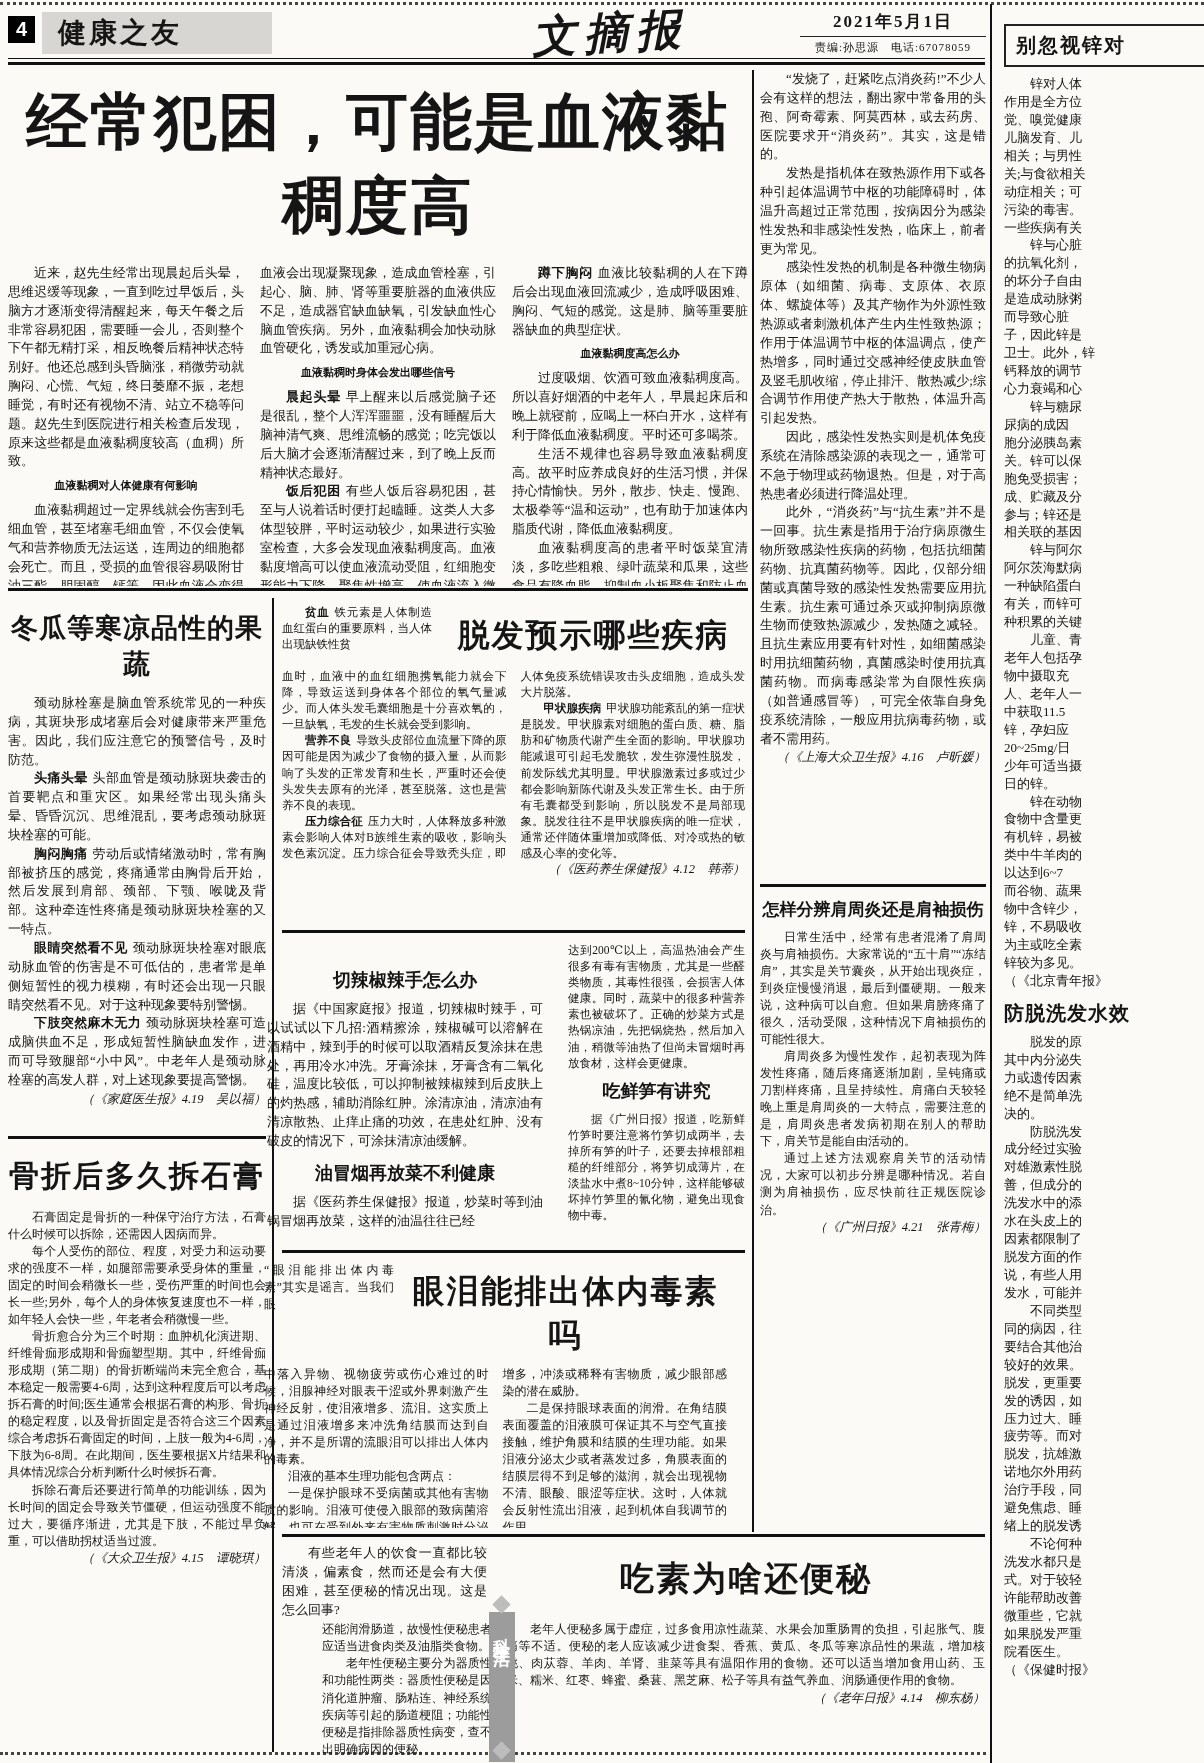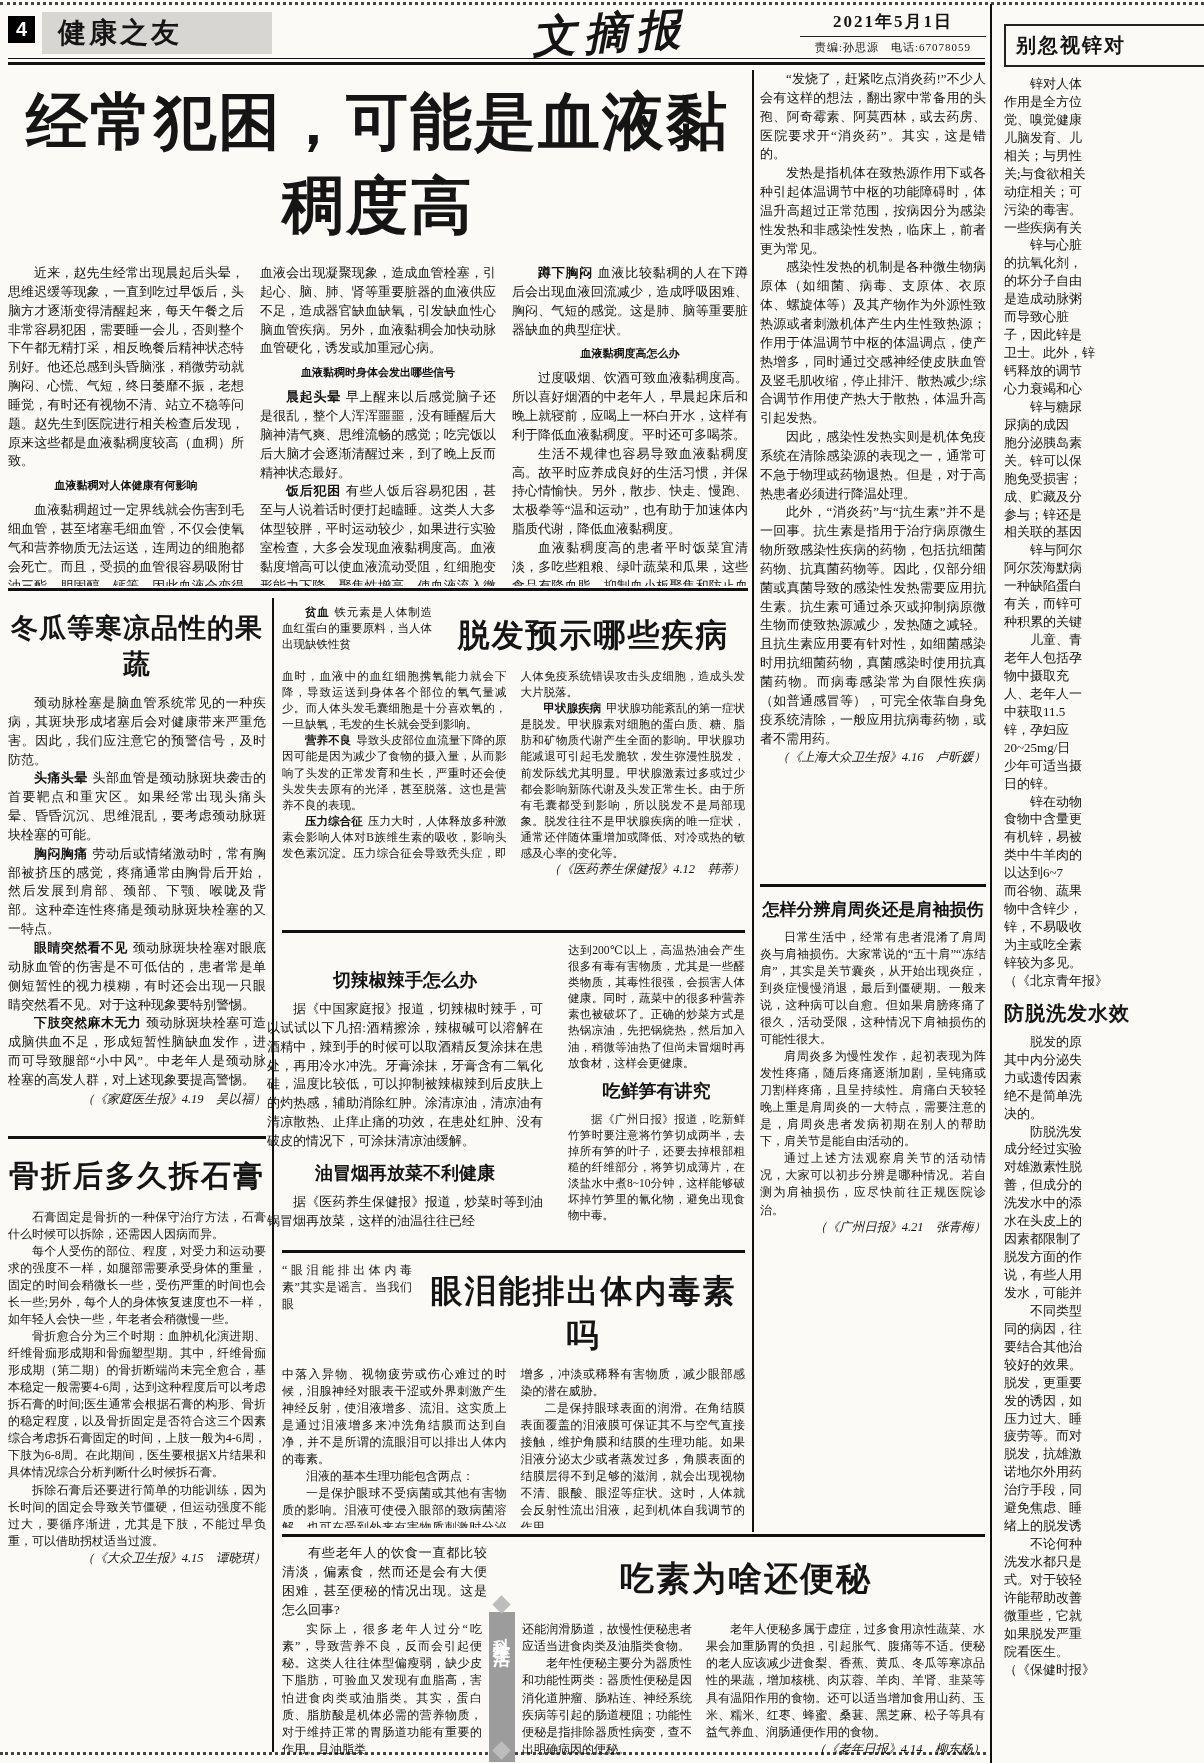--- a/index.html
+++ b/index.html
@@ -152,21 +152,21 @@
     <div class="bt f115">
       <p style="text-indent:0;">达到200℃以上，高温热油会产生很多有毒有害物质，尤其是一些醛类物质，其毒性很强，会损害人体健康。同时，蔬菜中的很多种营养素也被破坏了。正确的炒菜方式是热锅凉油，先把锅烧热，然后加入油，稍微等油热了但尚未冒烟时再放食材，这样会更健康。</p>
     </div>
     <h3 class="mh" style="margin-top:8px;">吃鲜笋有讲究</h3>
     <div class="bt f115">
       <p>据《广州日报》报道，吃新鲜竹笋时要注意将竹笋切成两半，去掉所有笋的叶子，还要去掉根部粗糙的纤维部分，将笋切成薄片，在淡盐水中煮8~10分钟，这样能够破坏掉竹笋里的氰化物，避免出现食物中毒。</p>
     </div>
   </section>
   <div class="hr" style="left:282px;top:1250px;width:463px;"></div>
 
-  <section class="art" style="left:282px;top:1260px;width:463px;height:268px;font-family:Liberation Serif, serif;">
+  <section class="art" style="left:264px;top:1260px;width:463px;height:268px;font-family:Liberation Serif, serif;">
     <div class="rowflex">
       <div class="introbox bt f12" style="width:130px;padding-top:2px;">
         <p style="text-indent:0;">“眼泪能排出体内毒素”其实是谣言。当我们眼</p>
       </div>
       <h2 class="h-big" style="flex:1;margin:10px 0 8px 10px;">眼泪能排出体内毒素吗</h2>
     </div>
     <div class="bt f12 c2">
       <p style="text-indent:0;">中落入异物、视物疲劳或伤心难过的时候，泪腺神经对眼表干涩或外界刺激产生神经反射，使泪液增多、流泪。这实质上是通过泪液增多来冲洗角结膜而达到自净，并不是所谓的流眼泪可以排出人体内的毒素。</p>
       <p>泪液的基本生理功能包含两点：</p>
       <p>一是保护眼球不受病菌或其他有害物质的影响。泪液可使侵入眼部的致病菌溶解，也可在受到外来有害物质刺激时分泌增多，冲淡或稀释有害物质，减少眼部感染的潜在威胁。</p>
@@ -199,23 +199,20 @@
   </section>
 
   <section class="art" style="left:282px;top:1544px;width:703px;height:219px;">
     <div class="rowflex">
       <div class="introbox bt f13" style="width:205px;">
         <p>有些老年人的饮食一直都比较清淡，偏素食，然而还是会有大便困难，甚至便秘的情况出现。这是怎么回事?</p>
       </div>
       <h2 class="h-big" style="flex:1;margin:12px 0 8px 20px;font-size:34px;">吃素为啥还便秘</h2>
     </div>
     <div class="rowflex" style="margin-top:2px;">
-      <div class="bt f12" style="width:200px;">
-        <p>实际上，很多老年人过分“吃素”，导致营养不良，反而会引起便秘。这类人往往体型偏瘦弱，缺少皮下脂肪，可验血又发现有血脂高，害怕进食肉类或油脂类。其实，蛋白质、脂肪酸是机体必需的营养物质，对于维持正常的胃肠道功能有重要的作用。且油脂类</p>
-      </div>
       <div style="width:40px;"></div>
       <div class="bt f12" style="width:170px;">
         <p style="text-indent:0;">还能润滑肠道，故慢性便秘患者应适当进食肉类及油脂类食物。</p>
         <p>老年性便秘主要分为器质性和功能性两类：器质性便秘是因消化道肿瘤、肠粘连、神经系统疾病等引起的肠道梗阻；功能性便秘是指排除器质性病变，查不出明确病因的便秘。</p>
       </div>
       <div class="bt f12" style="flex:1;margin-left:14px;">
         <p>老年人便秘多属于虚症，过多食用凉性蔬菜、水果会加重肠胃的负担，引起胀气、腹痛等不适。便秘的老人应该减少进食梨、香蕉、黄瓜、冬瓜等寒凉品性的果蔬，增加核桃、肉苁蓉、羊肉、羊肾、韭菜等具有温阳作用的食物。还可以适当增加食用山药、玉米、糯米、红枣、蜂蜜、桑葚、黑芝麻、松子等具有益气养血、润肠通便作用的食物。</p>
         <p class="cite">（《老年日报》4.14　柳东杨）</p>
       </div>
     </div>

